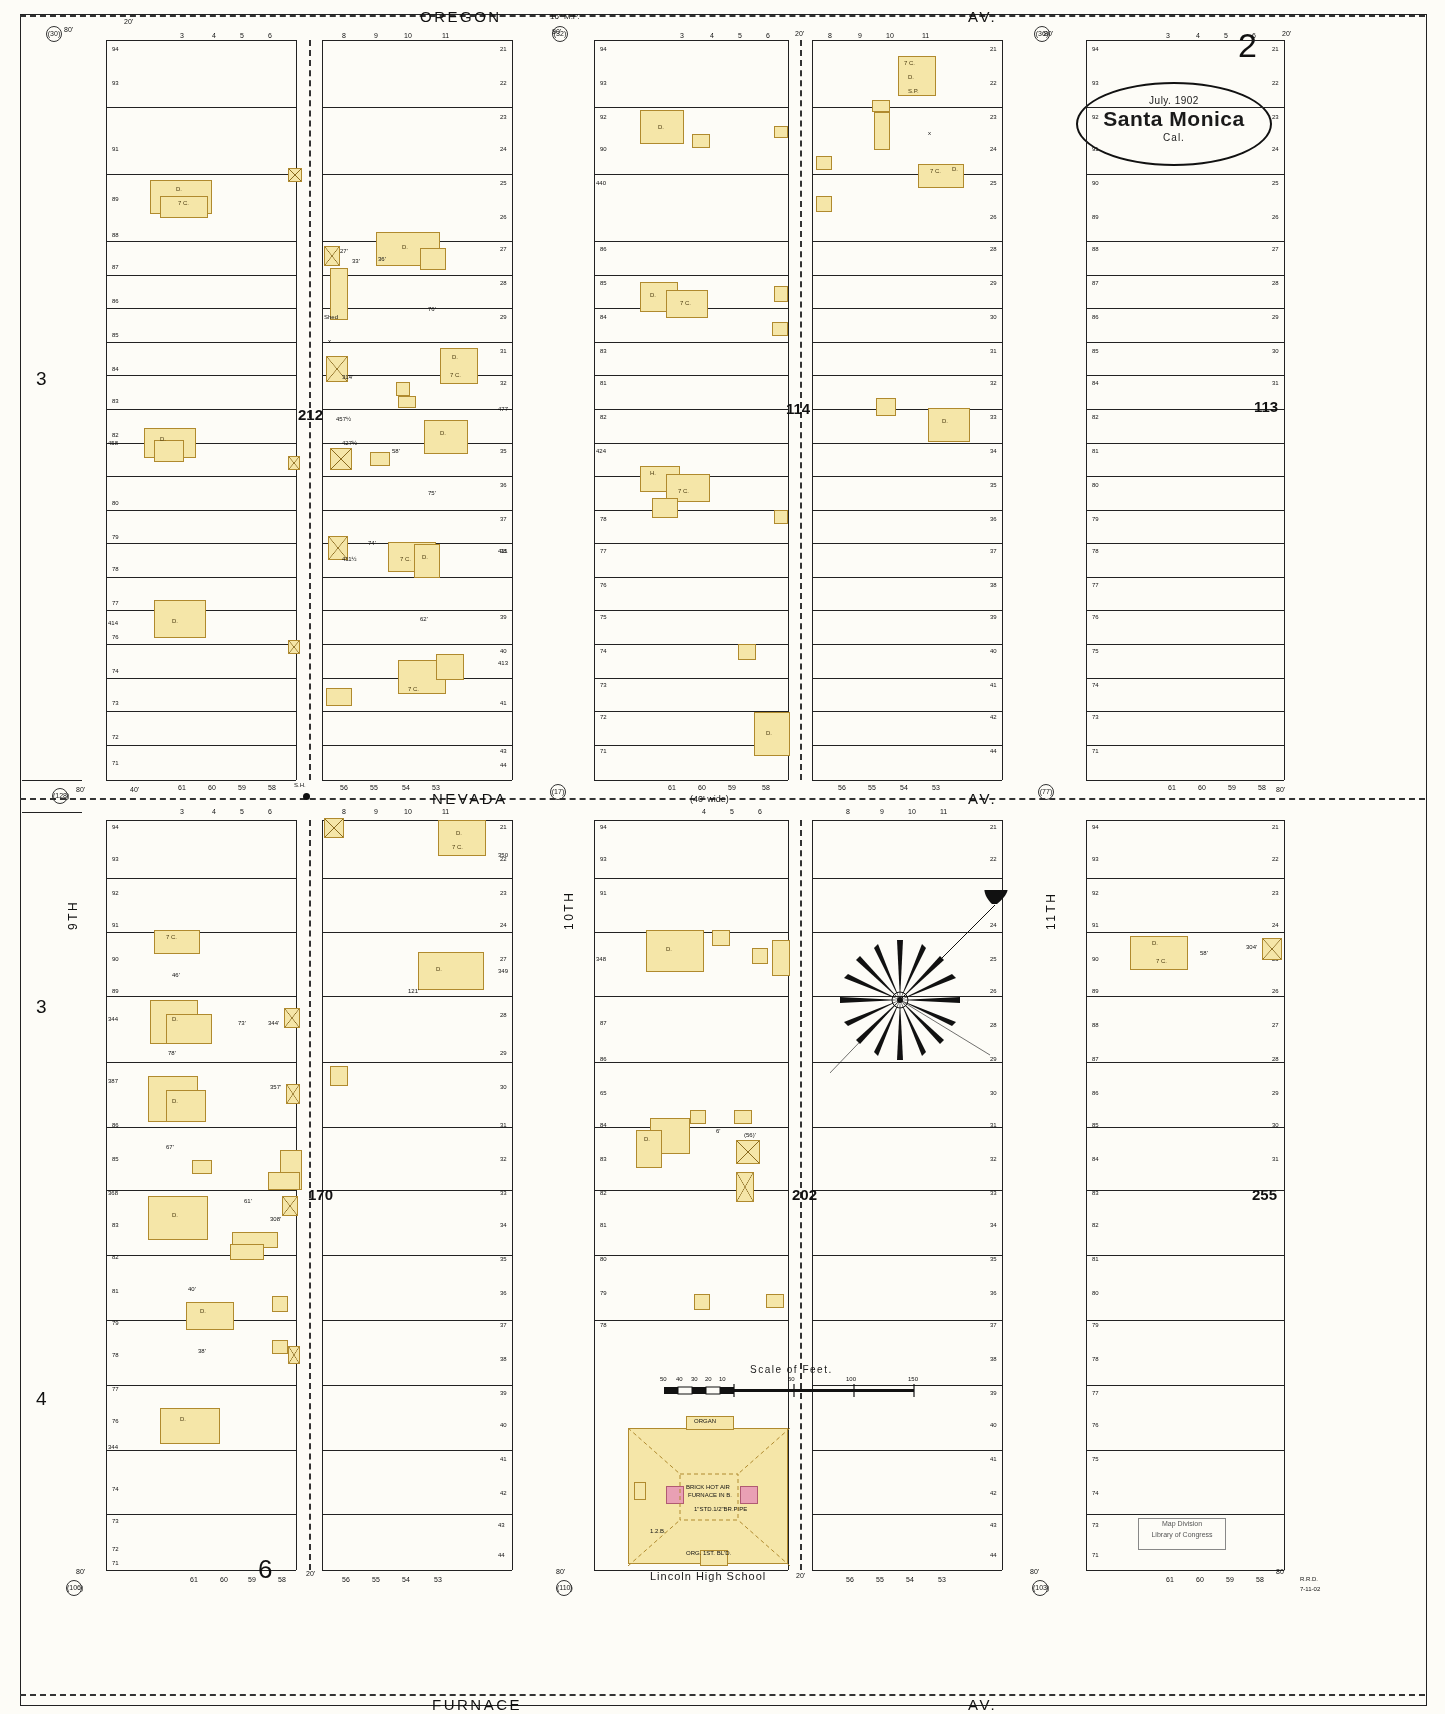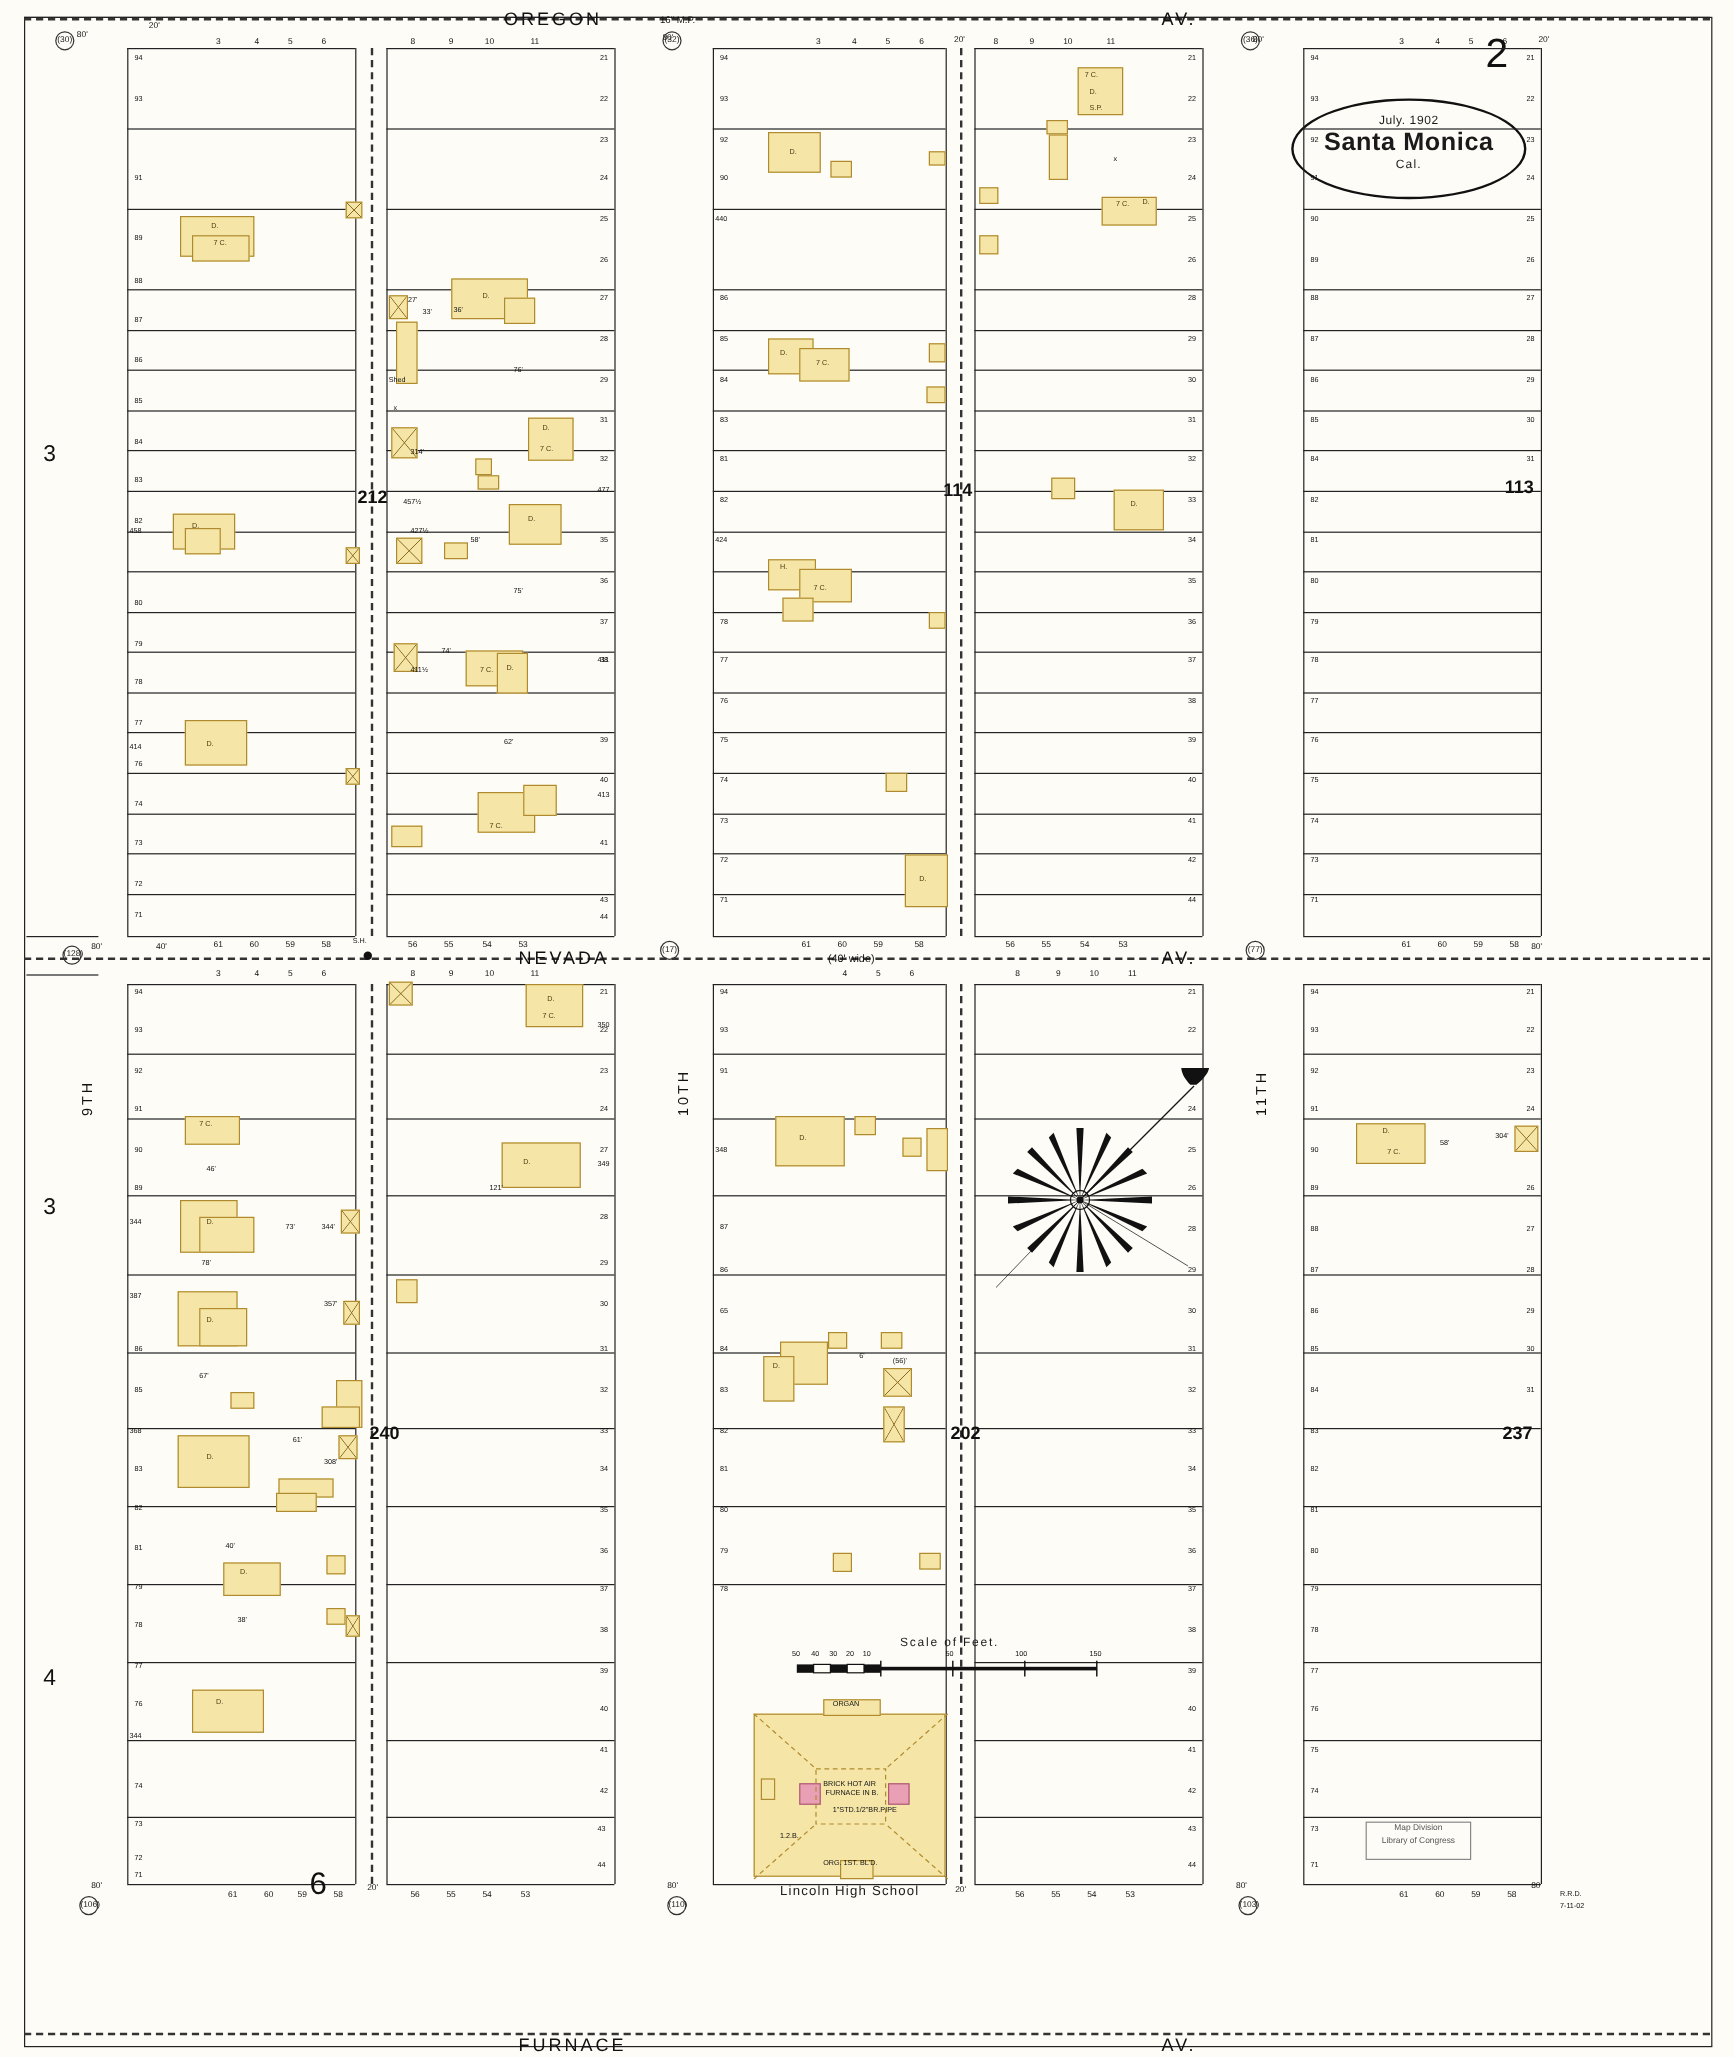--- a/index.html
+++ b/index.html
@@ -429,23 +429,23 @@
   <div class="circ" style="left:1032px; top:1580px; width:14px; height:14px; line-height:14px;">(103)</div>
 
   <div class="side-num" style="left:258px; top:1554px; font-size:26px;">6</div>
 
   <div class="street-name" style="left:432px; top:1696px;">FURNACE</div>
   <div class="street-name" style="left:968px; top:1696px;">AV.</div>
 
   <div class="blk-num" style="left:298px; top:406px;">212</div>
   <div class="blk-num" style="left:786px; top:400px;">114</div>
   <div class="blk-num" style="left:1254px; top:398px;">113</div>
-  <div class="blk-num" style="left:308px; top:1186px;">240</div>
+  <div class="blk-num" style="left:308px; top:1186px;">170</div>
   <div class="blk-num" style="left:792px; top:1186px;">202</div>
-  <div class="blk-num" style="left:1252px; top:1186px;">237</div>
+  <div class="blk-num" style="left:1252px; top:1186px;">255</div>
 
   <div>
 
     <div class="tiny6" style="left:112px; top:46px;">94</div>
     <div class="tiny6" style="left:112px; top:80px;">93</div>
     <div class="tiny6" style="left:112px; top:146px;">91</div>
     <div class="tiny6" style="left:112px; top:196px;">89</div>
     <div class="tiny6" style="left:112px; top:232px;">88</div>
     <div class="tiny6" style="left:112px; top:264px;">87</div>
     <div class="tiny6" style="left:112px; top:298px;">86</div>

